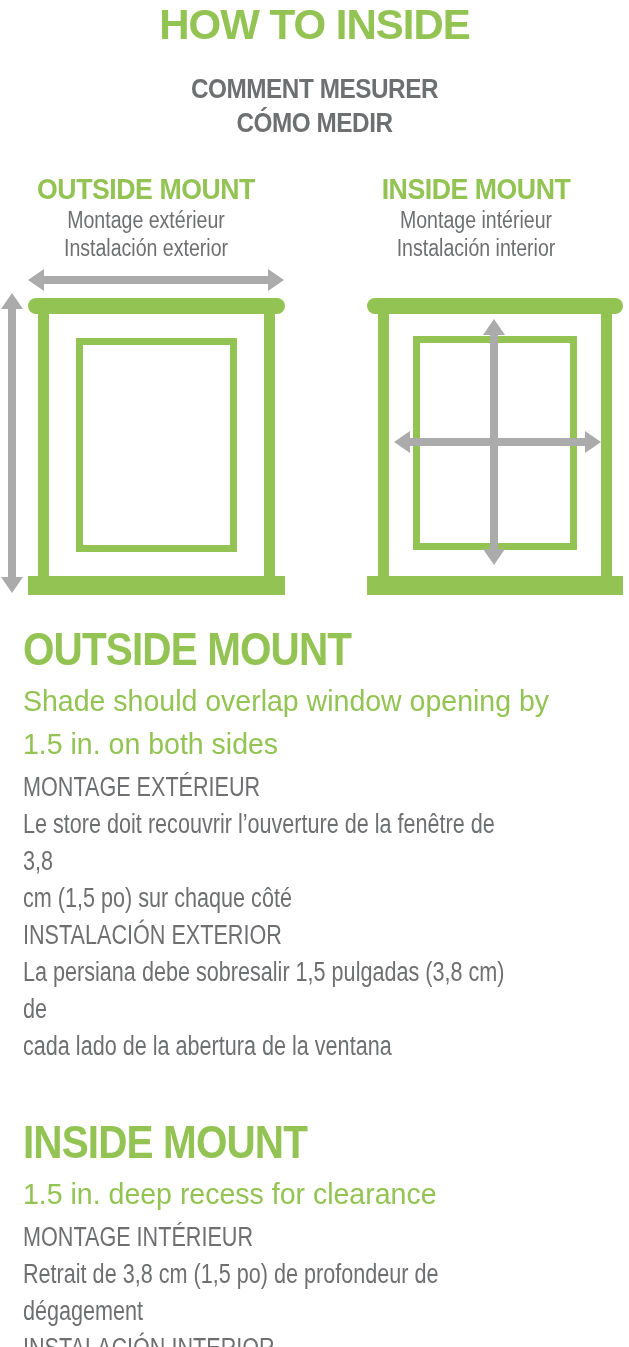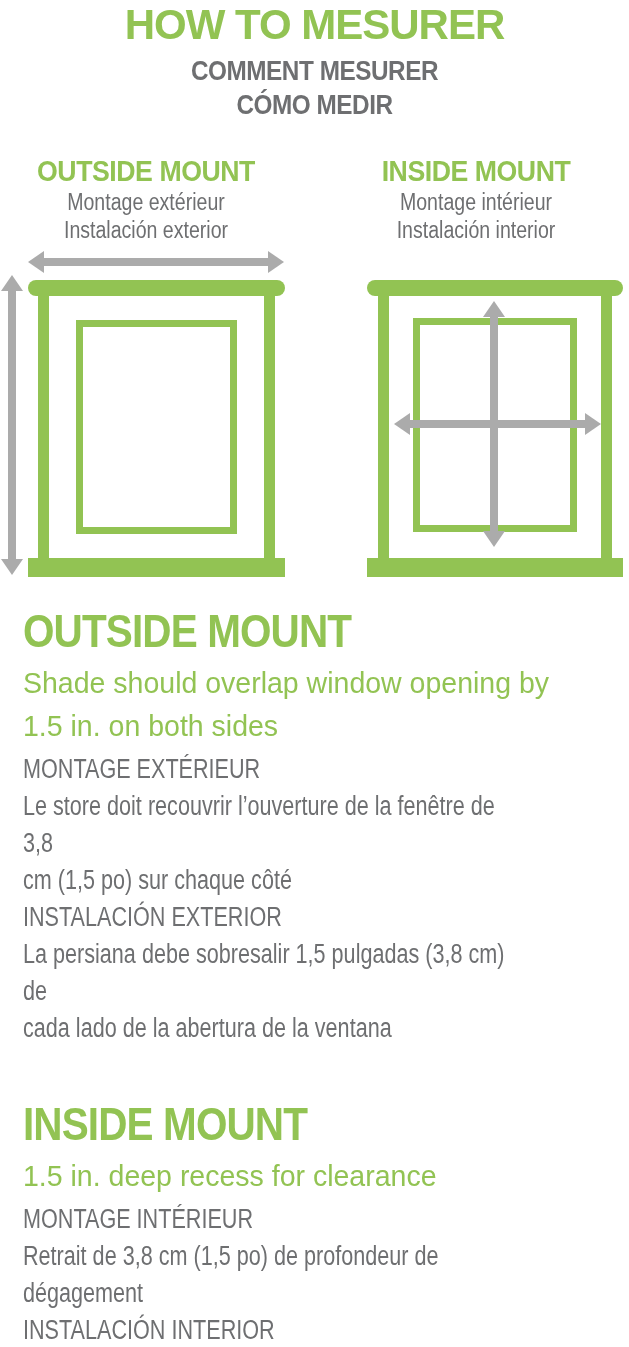--- a/index.html
+++ b/index.html
@@ -8,21 +8,21 @@
     --arrow:#ababab;
   }
   *{margin:0;padding:0;box-sizing:border-box;}
   html,body{background:#ffffff;}
   body{font-family:"Liberation Sans", sans-serif;}
   .page{position:relative;width:629px;height:1347px;background:#fff;overflow:hidden;}
 
   
   .hdr{padding-top:2px;text-align:center;}
   .title{color:var(--green);font-size:42px;font-weight:bold;letter-spacing:-1px;line-height:46px;}
-  .subwrap{margin-top:6px;}
+  .subwrap{margin-top:24px;}
   .subtitle{color:var(--gray-text);font-size:27px;font-weight:bold;letter-spacing:-0.5px;line-height:34px;transform:scaleX(0.9);transform-origin:50% 0;}
 
   
   .cols{display:flex;margin-top:32px;}
   .col{text-align:center;}
   .col-out{width:292px;}
   .col-in{width:294px;margin-left:37px;}
   .col-title{color:var(--green);font-size:29px;font-weight:bold;letter-spacing:-0.5px;line-height:34px;transform:scaleX(0.92);transform-origin:50% 0;}
   .col-sub{color:var(--gray-text);font-size:23px;line-height:28px;transform:scaleX(0.85);transform-origin:50% 0;}
 
@@ -72,21 +72,21 @@
   .note{color:var(--green);font-size:30px;line-height:43px;margin-top:5px;transform:scaleX(0.95);transform-origin:0 0;white-space:pre-line;}
   .bodyblock{margin-top:4px;transform:scaleX(0.8);transform-origin:0 0;}
   .label,.ptext{color:var(--gray-text);font-size:27px;line-height:37px;white-space:pre-line;}
 </style>
 </head>
 <body>
 
 <div class="page">
 
   <header class="hdr">
-    <h1 class="title">HOW TO MESURER</h1>
+    <h1 class="title">HOW TO INSIDE</h1>
     <div class="subwrap">
       <div class="subtitle">COMMENT MESURER</div>
       <div class="subtitle">CÓMO MEDIR</div>
     </div>
   </header>
 
   <div class="cols">
     <div class="col col-out">
       <div class="col-title">OUTSIDE MOUNT</div>
       <div class="col-sub">Montage extérieur</div>

